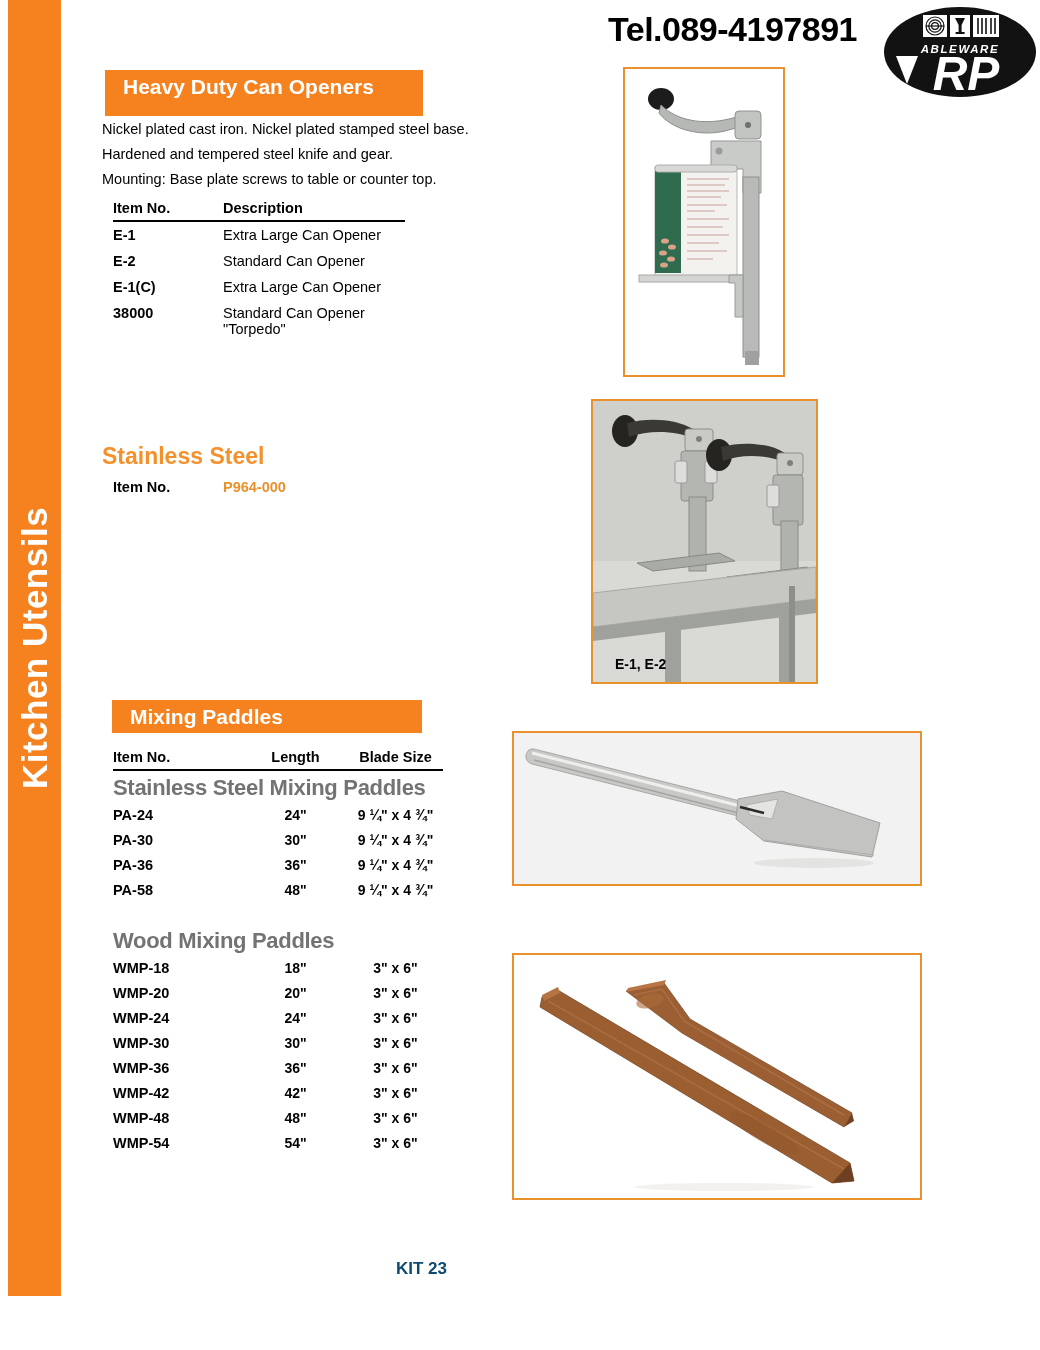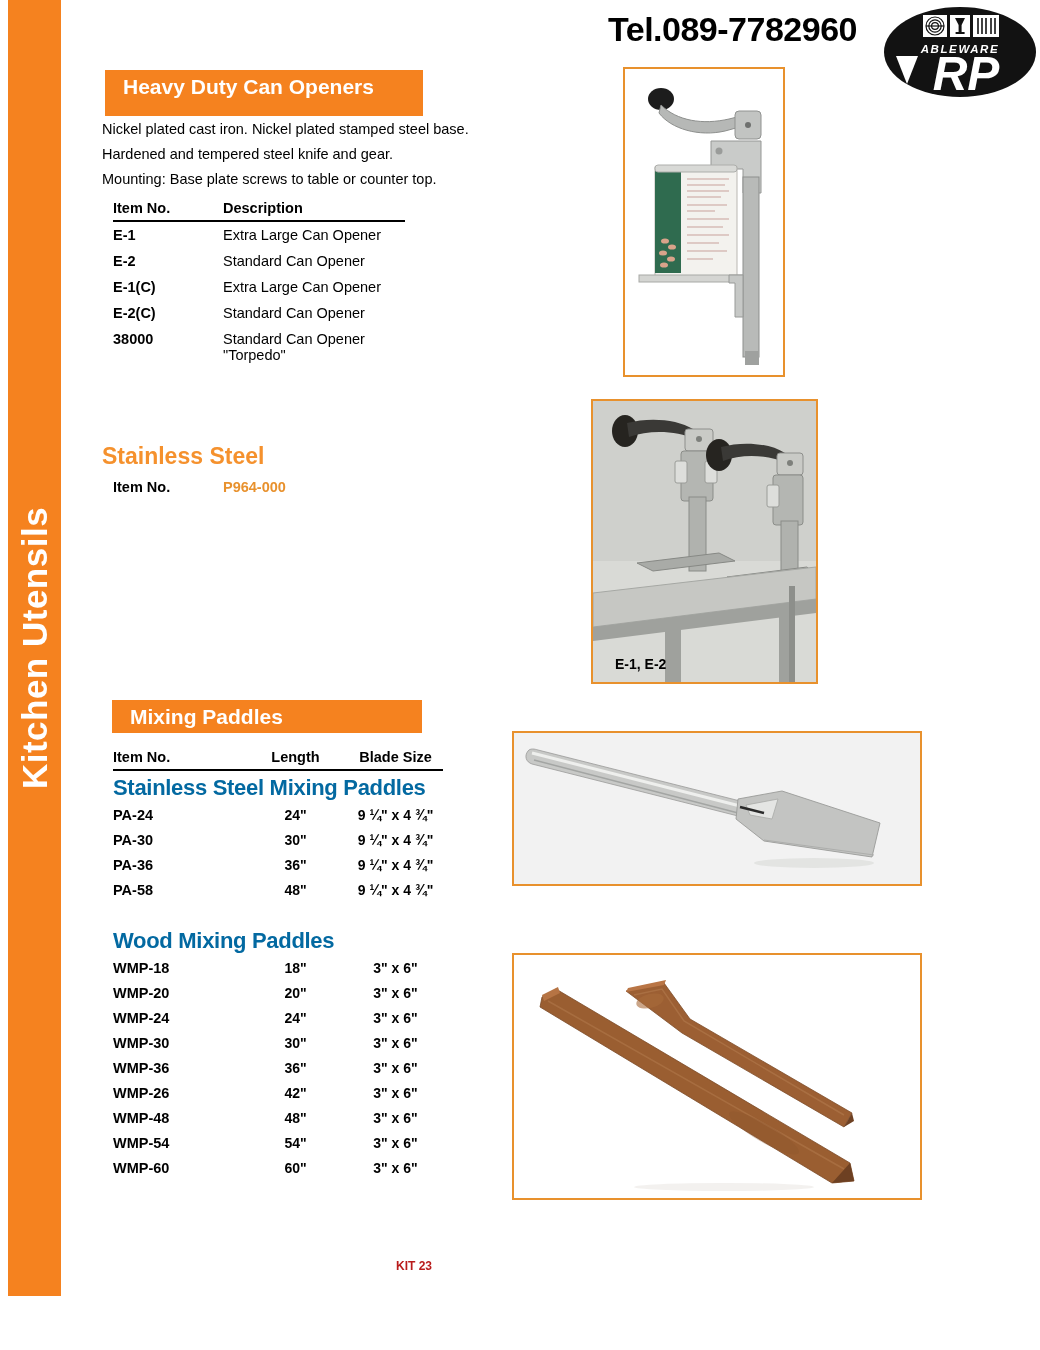--- a/index.html
+++ b/index.html
@@ -137,21 +137,21 @@
   .ss-row .ss-label { display: inline-block; width: 110px; }
   .ss-row .ss-value { color: #E8912D; font-weight: bold; }
 
   
   #tbl-paddles { left: 113px; top: 747px; width: 330px; }
   #tbl-paddles th.p1, #tbl-paddles td.p1 { width: 130px; }
   #tbl-paddles th.p2, #tbl-paddles td.p2 { width: 105px; text-align: center; }
   #tbl-paddles th.p3, #tbl-paddles td.p3 { text-align: center; }
   #tbl-paddles td.p2, #tbl-paddles td.p3 { font-weight: bold; }
   .subhead td {
-    color: #0369a1;
+    color: #737373;
     font-size: 22px;
     font-weight: bold;
     padding-top: 4px;
     padding-bottom: 1px;
     letter-spacing: -0.3px;
   }
   .subhead-gap td { padding-top: 26px; }
   #tbl-paddles tr.data td { padding-top: 5px; padding-bottom: 4px; }
 
   
@@ -175,33 +175,33 @@
     font-size: 14px;
     font-weight: bold;
     color: #000000;
   }
 
   
   .footer {
     position: absolute;
     left: 396px;
     top: 1259px;
-    font-size: 12px;
-    font-weight: bold;
-    color: #b91c1c;
+    font-size: 17px;
+    font-weight: bold;
+    color: #0c4a6e;
   }
 </style>
 </head>
 <body>
 
 <div class="side-tab">
   <span class="side-tab-label">Kitchen Utensils</span>
 </div>
 
-<div class="tel">Tel.089-7782960</div>
+<div class="tel">Tel.089-4197891</div>
 
 <div class="logo">
   <svg viewBox="0 0 152 92" width="152" height="92">
     <ellipse cx="76" cy="46" rx="76" ry="45" fill="#121212"></ellipse>
 
     <g>
       <rect x="39" y="9" width="24" height="22" fill="#ffffff"></rect>
       <g fill="none" stroke="#121212" stroke-width="1.2">
         <circle cx="51" cy="20" r="9"></circle>
         <circle cx="51" cy="20" r="6.2"></circle>
@@ -252,24 +252,20 @@
     </tr>
     <tr class="data">
       <td class="c1 item-no">E-2</td>
       <td class="desc-cell">Standard Can Opener</td>
     </tr>
     <tr class="data">
       <td class="c1 item-no">E-1(C)</td>
       <td class="desc-cell">Extra Large Can Opener</td>
     </tr>
     <tr class="data">
-      <td class="c1 item-no">E-2(C)</td>
-      <td class="desc-cell">Standard Can Opener</td>
-    </tr>
-    <tr class="data">
       <td class="c1 item-no">38000</td>
       <td class="desc-cell">Standard Can Opener "Torpedo"</td>
     </tr>
   </tbody>
 </table>
 
 <div class="ss-heading">Stainless Steel</div>
 <div class="ss-row">
   <span class="ss-label">Item No.</span><span class="ss-value">P964-000</span>
 </div>
@@ -332,37 +328,32 @@
       <td class="p1 item-no">WMP-30</td>
       <td class="p2">30"</td>
       <td class="p3">3" x 6"</td>
     </tr>
     <tr class="data">
       <td class="p1 item-no">WMP-36</td>
       <td class="p2">36"</td>
       <td class="p3">3" x 6"</td>
     </tr>
     <tr class="data">
-      <td class="p1 item-no">WMP-26</td>
+      <td class="p1 item-no">WMP-42</td>
       <td class="p2">42"</td>
       <td class="p3">3" x 6"</td>
     </tr>
     <tr class="data">
       <td class="p1 item-no">WMP-48</td>
       <td class="p2">48"</td>
       <td class="p3">3" x 6"</td>
     </tr>
     <tr class="data">
       <td class="p1 item-no">WMP-54</td>
       <td class="p2">54"</td>
-      <td class="p3">3" x 6"</td>
-    </tr>
-    <tr class="data">
-      <td class="p1 item-no">WMP-60</td>
-      <td class="p2">60"</td>
       <td class="p3">3" x 6"</td>
     </tr>
   </tbody>
 </table>
 
 <div class="photo" id="photo-can-opener">
   <svg viewBox="0 0 158 306" width="100%" height="100%">
     <rect x="0" y="0" width="158" height="306" fill="#ffffff"></rect>
 
     <ellipse cx="36" cy="30" rx="13" ry="11" fill="#1c1c1c"></ellipse>

